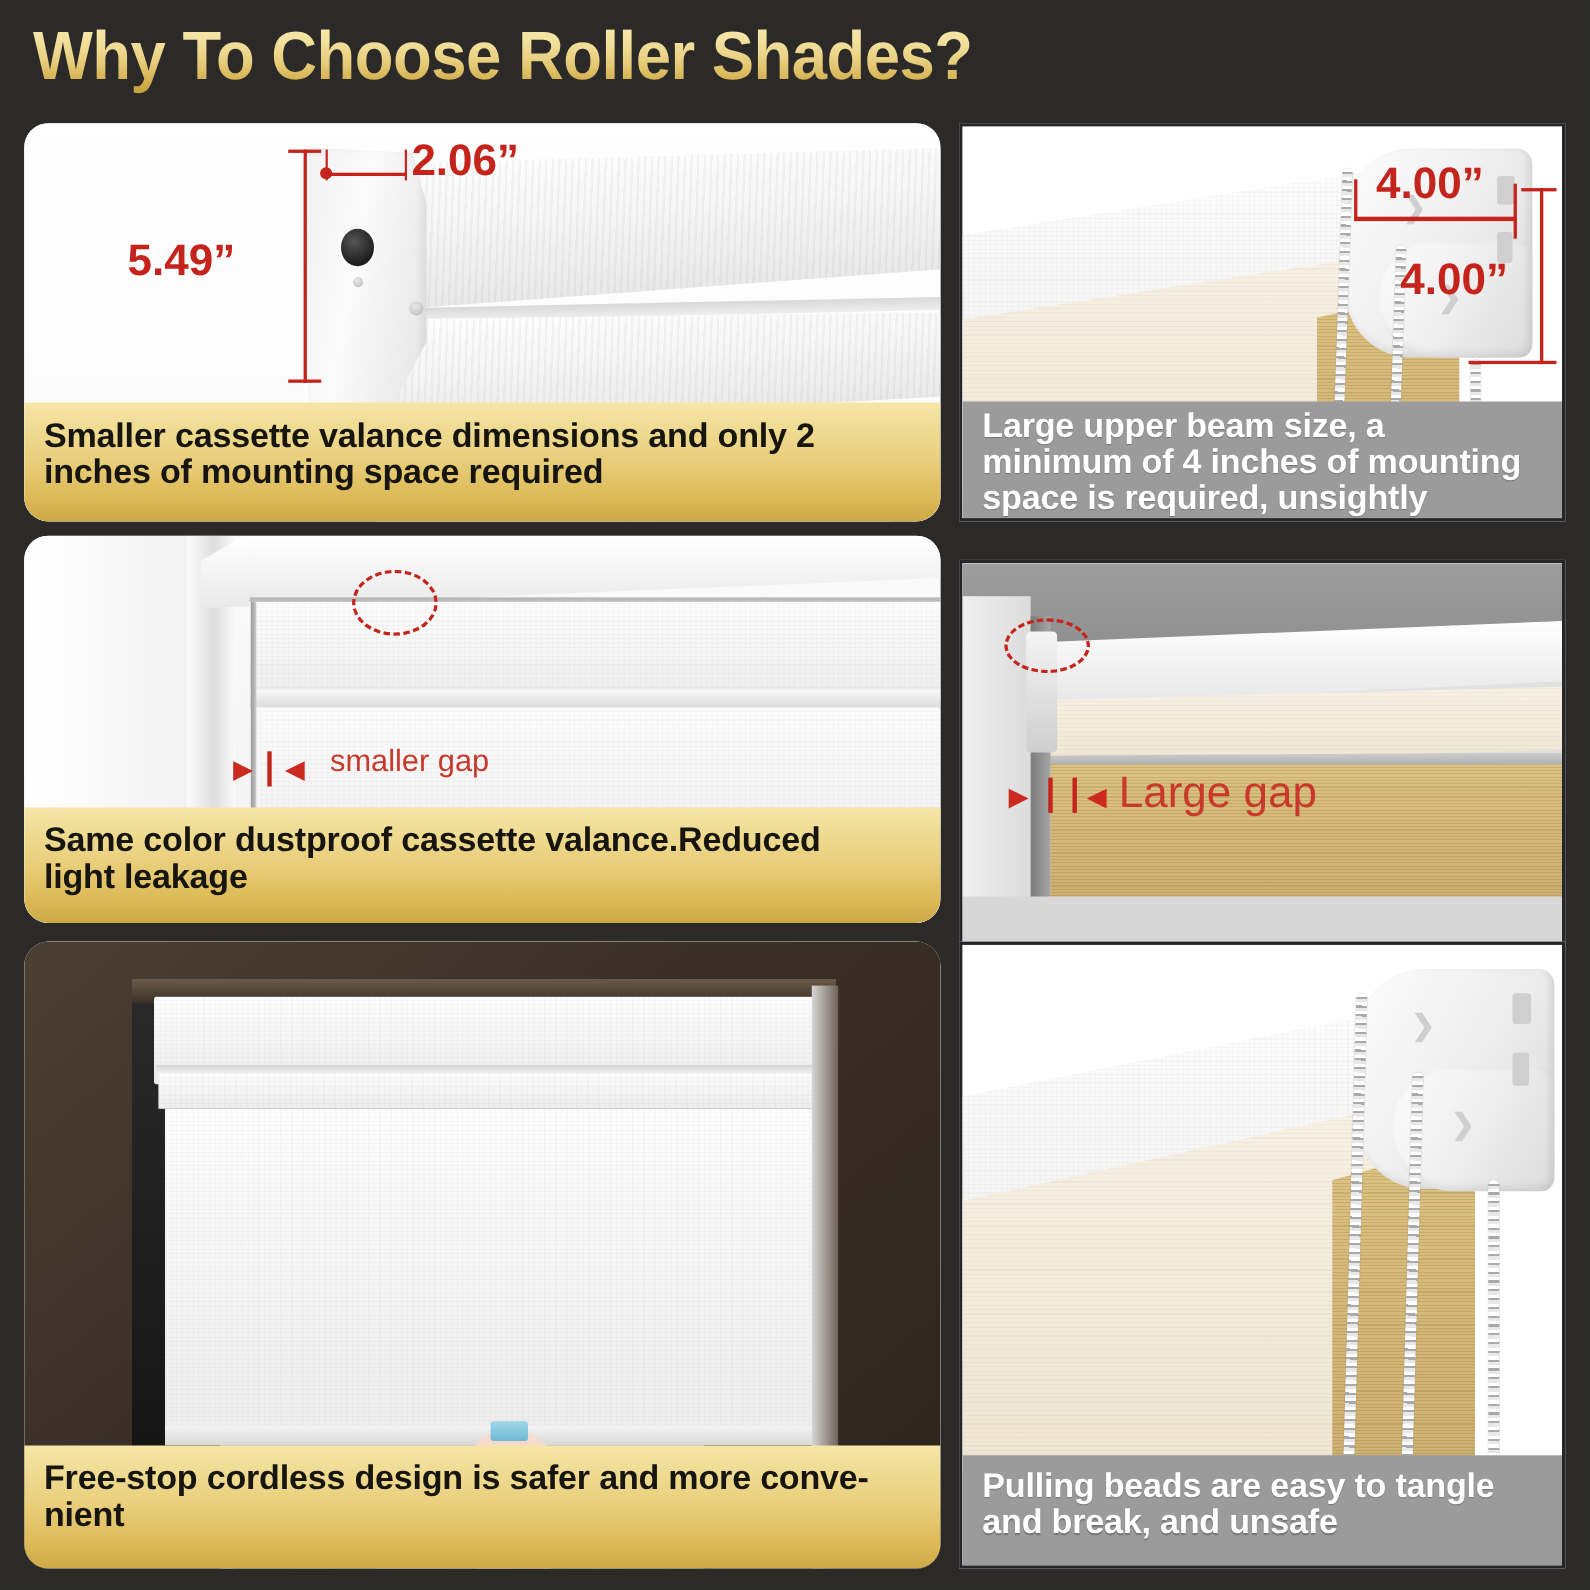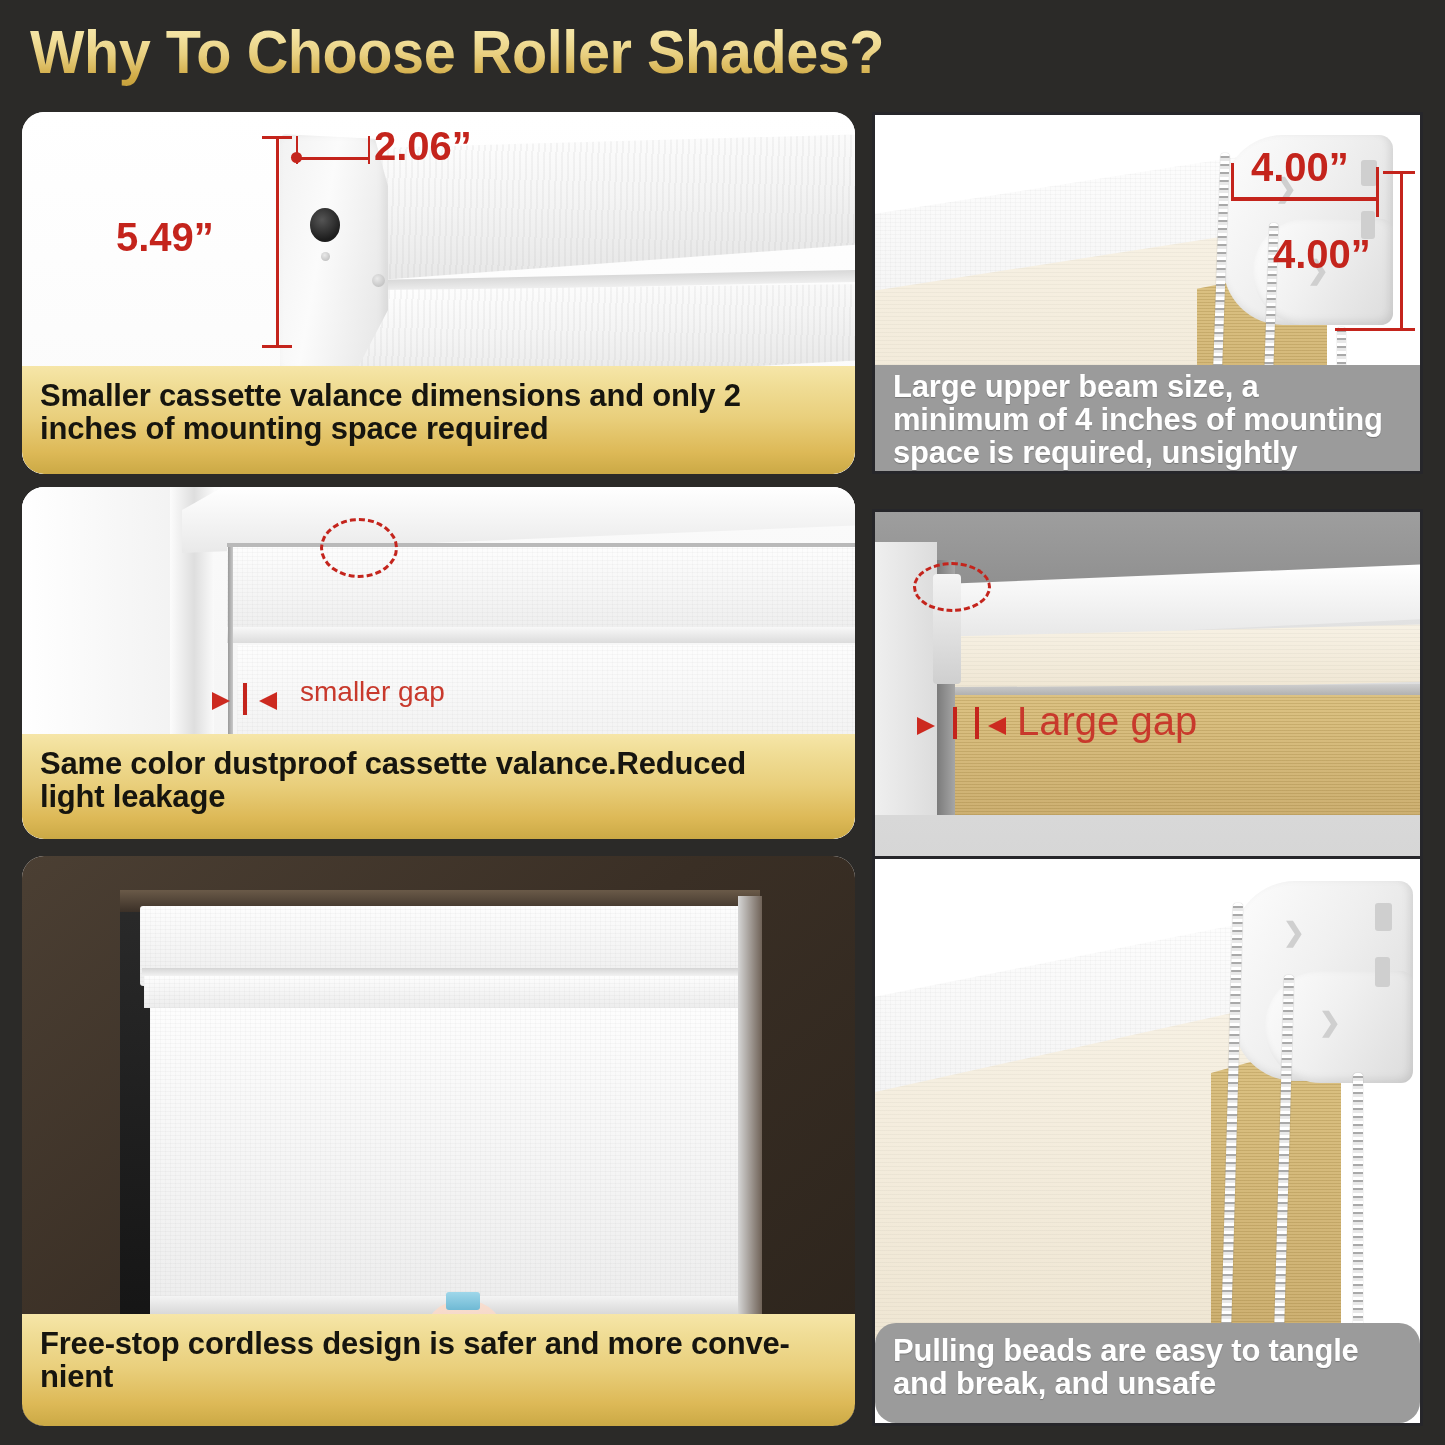--- a/index.html
+++ b/index.html
@@ -327,19 +327,19 @@
       <div class="rh-slot" style="left:500px; top:44px; width:17px; height:28px;"></div>
       <div class="rh-slot" style="left:500px; top:98px; width:15px; height:30px;"></div>
       <div class="rh-arrow" style="left:408px; top:58px;">❯</div>
       <div class="rh-arrow" style="left:444px; top:148px;">❯</div>
 
       <div class="beadchain" style="left:352px; top:44px; width:10px; height:434px; transform:rotate(1.6deg);"></div>
       <div class="beadchain" style="left:404px; top:116px; width:10px; height:362px; transform:rotate(1.6deg);"></div>
       <div class="beadchain" style="left:478px; top:214px; width:10px; height:264px;"></div>
     </div>
 
-    <div class="cap gray" style="height:100px; font-size:31px; padding-top:12px;border-radius:21px;">
+    <div class="cap gray" style="height:100px; font-size:31px; padding-top:12px;">
       <span>Pulling beads are easy to tangle</span>
       <span>and break, and unsafe</span>
     </div>
   </div>
 
 </div>
 
 </body></html>

